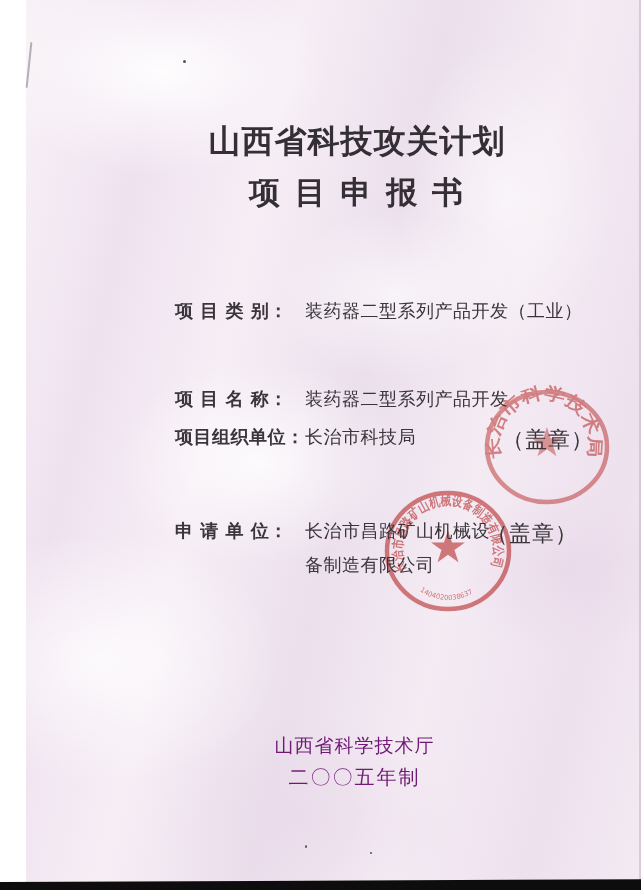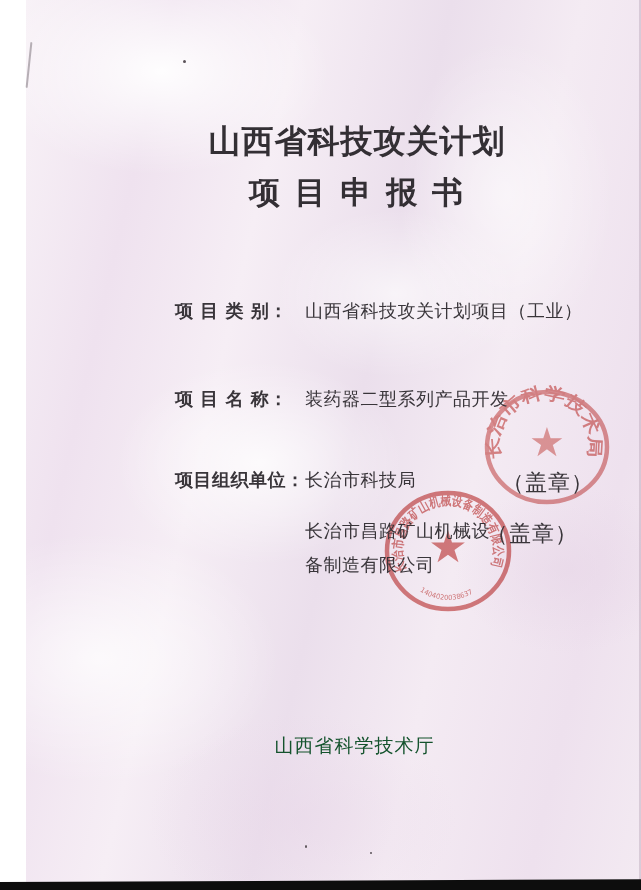--- a/index.html
+++ b/index.html
@@ -38,29 +38,29 @@
   .doc-title{position:absolute;left:77px;width:560px;text-align:center;font-weight:700;color:#332f34;}
   .doc-title.l1{top:120px;font-size:32px;letter-spacing:1px;}
   .doc-title.l2{top:172px;font-size:31px;letter-spacing:2px;}
 
   .frow{position:absolute;left:0;top:0;width:571px;height:24px;}
   .flabel{position:absolute;left:175px;font-size:18px;font-weight:600;letter-spacing:.5px;white-space:pre;}
   .fvalue{position:absolute;left:305px;font-size:18px;letter-spacing:.5px;white-space:pre;}
   .fnote{position:absolute;font-size:22px;letter-spacing:1px;white-space:pre;}
   .r1{top:299px;}
   .r2{top:387px;}
-  .r3{top:468px;}
+  .r3{top:425px;}
   .r4{top:519px;}
   .r4b{top:553px;}
   .r5{top:588px;}
   .r3 .fnote{left:502px;}
   .r4 .fnote{left:486px;}
   .date-val{font-family:"DejaVu Serif","Liberation Serif",serif;font-size:20px;letter-spacing:.5px;}
 
-  .footer-line{position:absolute;left:77px;width:555px;text-align:center;color:#14532d;}
+  .footer-line{position:absolute;left:77px;width:555px;text-align:center;color:#701a75;}
   .footer-line.f1{top:733px;font-size:19px;letter-spacing:1px;}
   .footer-line.f2{top:764px;font-size:20px;letter-spacing:2px;}
 
   .stamp{position:absolute;mix-blend-mode:multiply;opacity:.88;pointer-events:none;}
   .stamp text{font-family:"DejaVu Sans","Liberation Sans",sans-serif;}
 </style>
 </head>
 <body>
 
 <div class="scan">
@@ -97,39 +97,41 @@
     <text font-size="7" fill="#d4706e" textLength="56" lengthAdjust="spacingAndGlyphs">
       <textPath href="#coNumArc">1404020038637</textPath>
     </text>
   </svg>
 
   <div class="doc-title l1 ink">山西省科技攻关计划</div>
   <div class="doc-title l2 ink">项 目 申 报 书</div>
 
   <div class="frow r1">
     <span class="flabel ink">项 目 类 别：</span>
-    <span class="fvalue ink">山西省科技攻关计划项目（工业）</span>
+    <span class="fvalue ink">装药器二型系列产品开发（工业）</span>
   </div>
 
   <div class="frow r2">
     <span class="flabel ink">项 目 名 称：</span>
     <span class="fvalue ink">装药器二型系列产品开发</span>
   </div>
 
   <div class="frow r3">
     <span class="flabel ink">项目组织单位：</span>
     <span class="fvalue ink">长治市科技局</span>
     <span class="fnote ink">（盖章）</span>
   </div>
 
   <div class="frow r4">
+    <span class="flabel ink">申 请 单 位：</span>
     <span class="fvalue ink">长治市昌路矿山机械设</span>
     <span class="fnote ink">（盖章）</span>
   </div>
   <div class="frow r4b">
     <span class="fvalue ink">备制造有限公司</span>
   </div>
 
 
   <div class="footer-line f1">山西省科学技术厅</div>
+  <div class="footer-line f2">二〇〇五年制</div>
 
   <div class="bottom-bar"></div>
 </div>
 
 </body></html>

